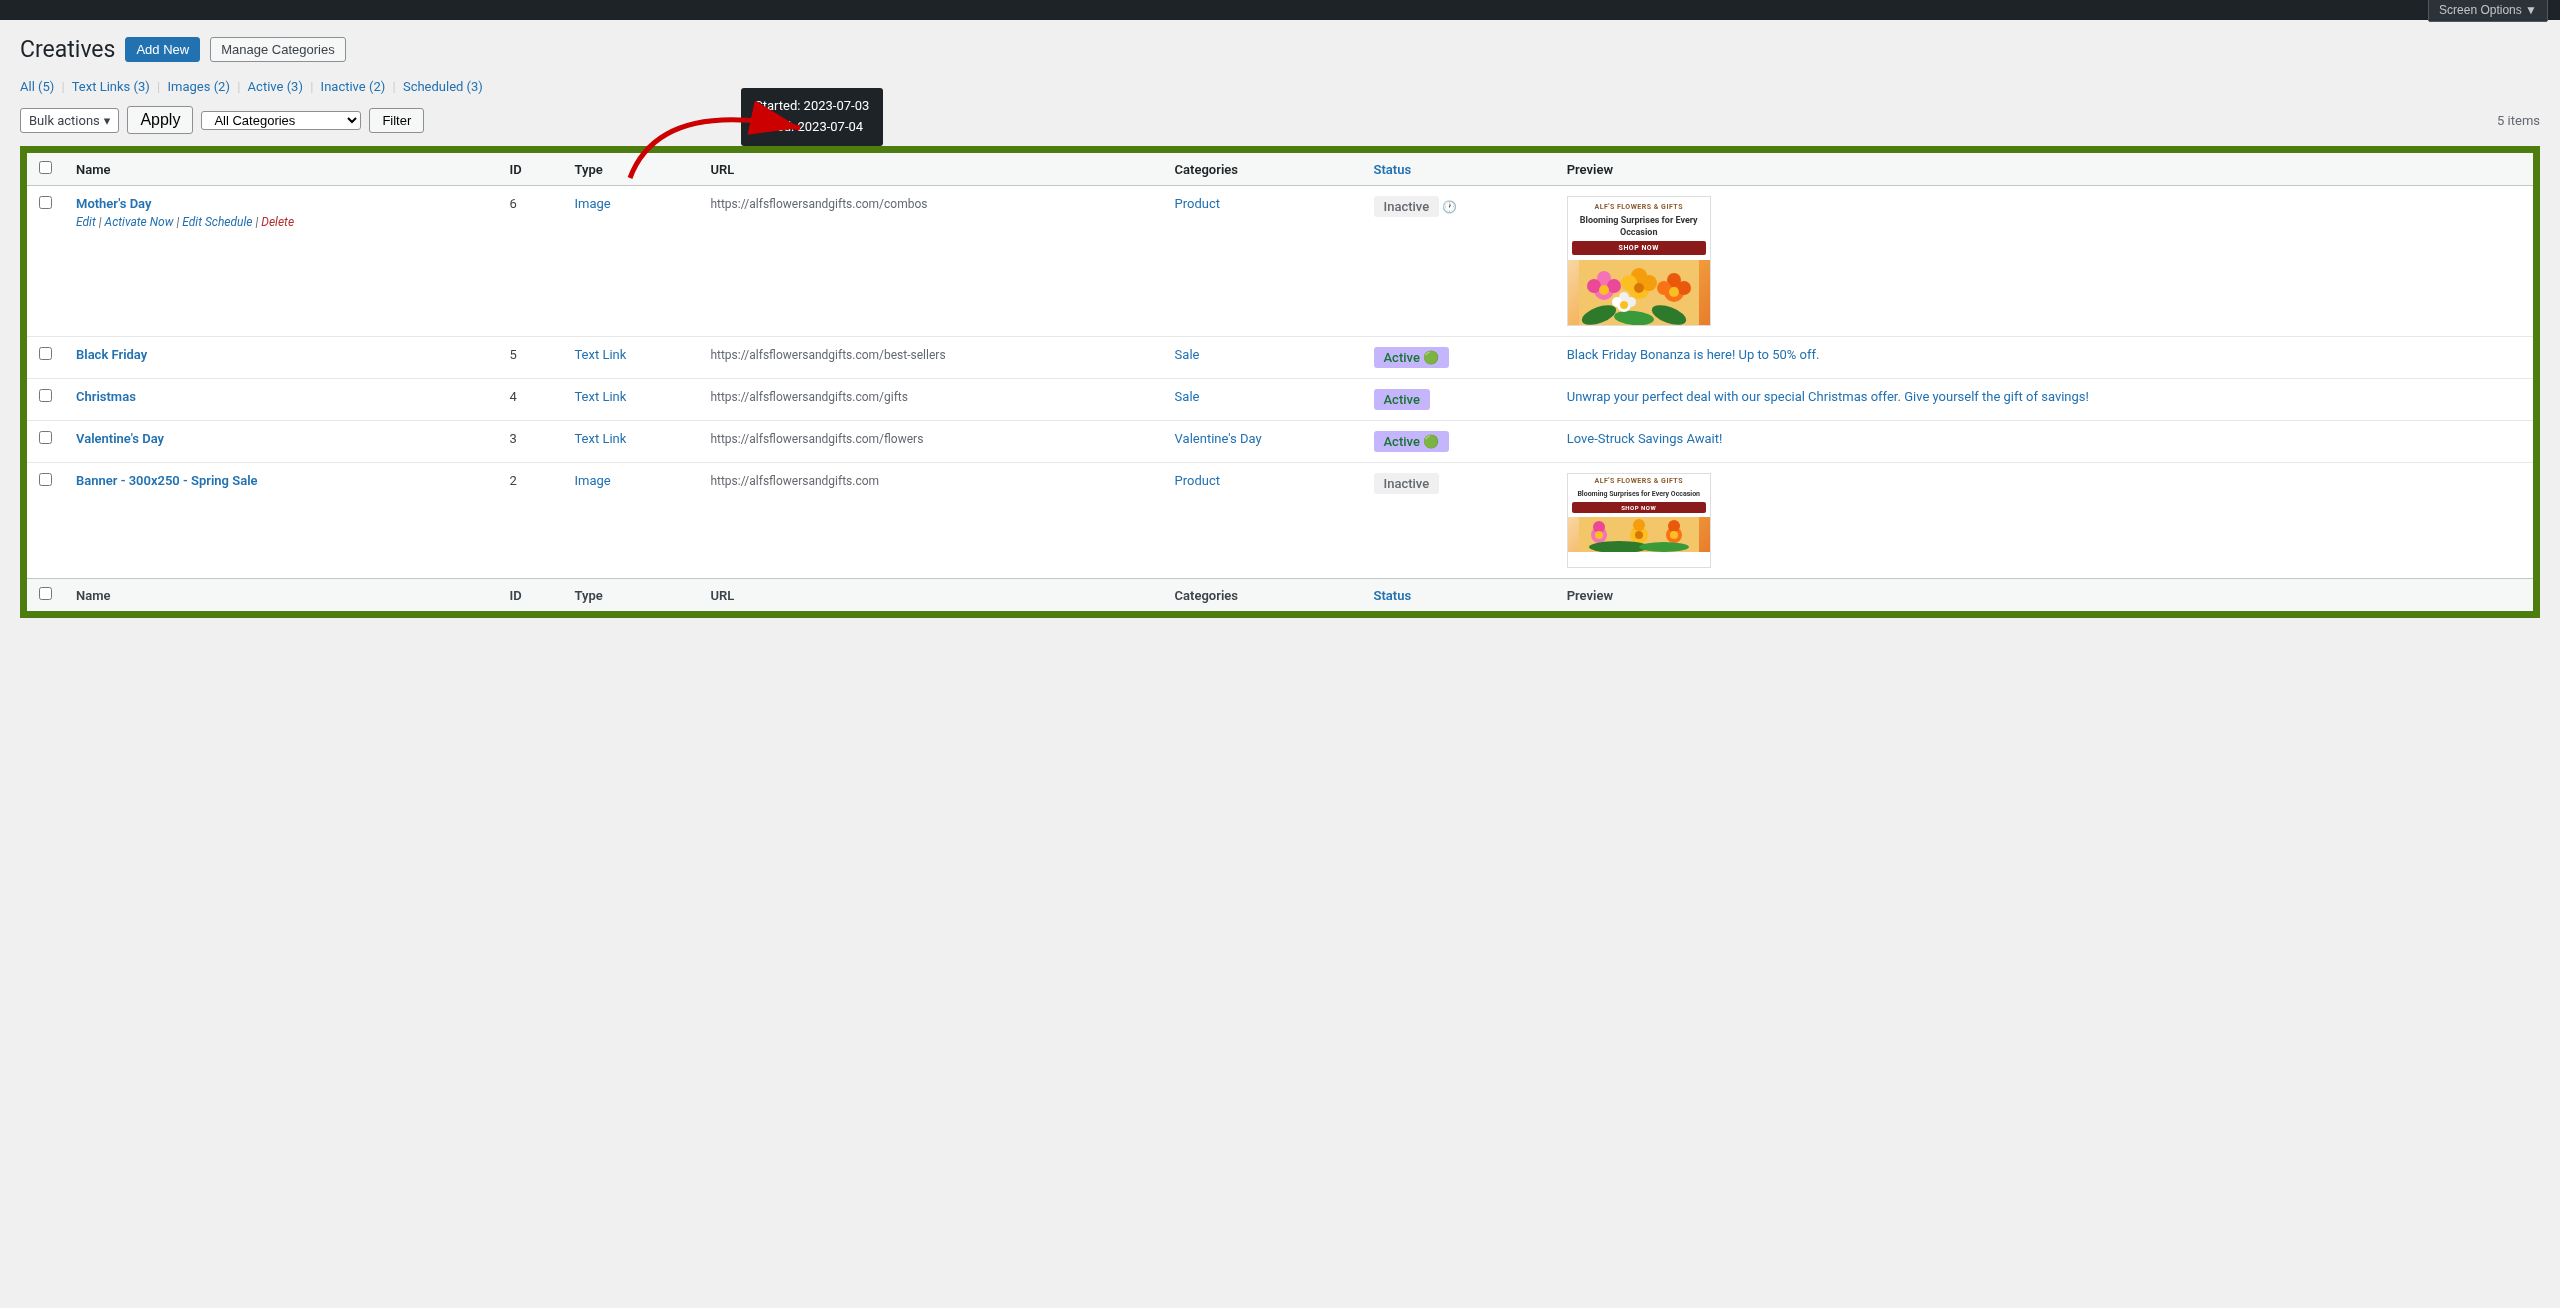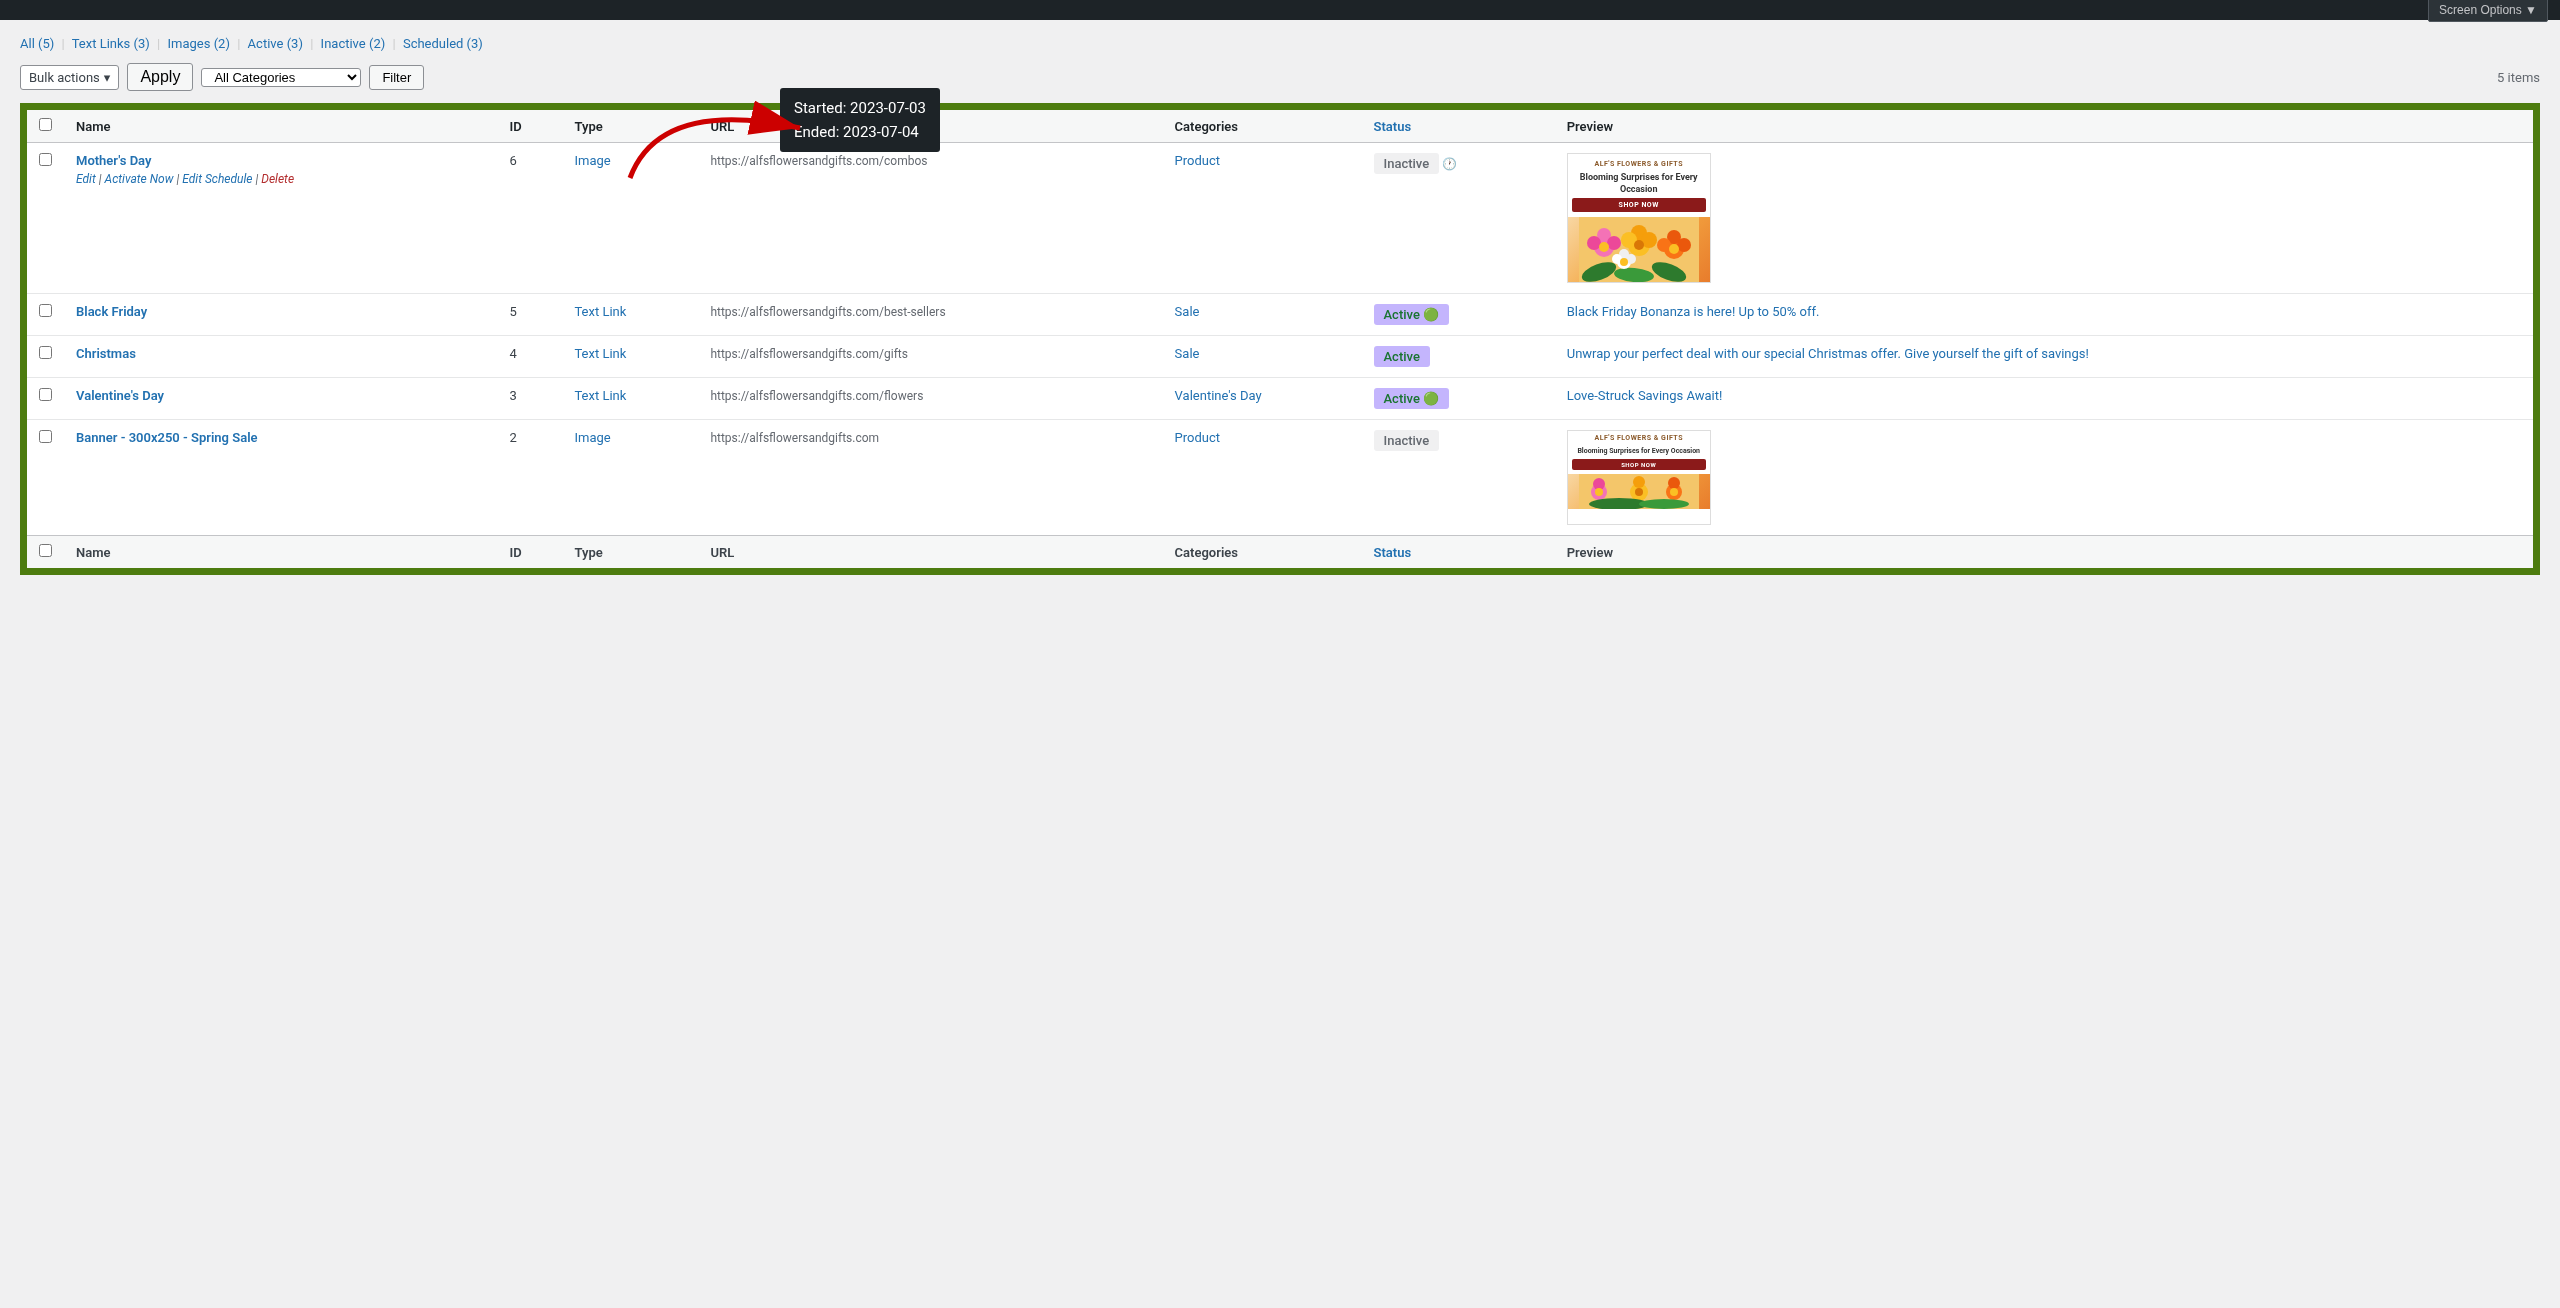--- a/index.html
+++ b/index.html
@@ -198,25 +198,25 @@
       color: #2271b1;
       font-size: 13px;
     }
     
     .tooltip-box {
       position: absolute;
       background: #1d2327;
       color: #fff;
       padding: 8px 14px;
       border-radius: 3px;
-      font-size: 15px;
+      font-size: 13px;
       white-space: nowrap;
       z-index: 100;
       top: 68px;
-      left: 780px;
+      left: 741px;
       line-height: 1.6;
     }
     
     .arrow-annotation {
       position: absolute;
       top: 58px;
       left: 600px;
       width: 260px;
       height: 120px;
       pointer-events: none;
@@ -306,20 +306,25 @@
 
   <svg class="arrow-annotation" viewBox="0 0 260 120">
     <defs>
       <marker id="arrowhead" markerWidth="10" markerHeight="7" refX="10" refY="3.5" orient="auto">
         <polygon points="0 0, 10 3.5, 0 7" fill="#cc0000"></polygon>
       </marker>
     </defs>
     <path d="M 30 100 Q 60 20 200 50" stroke="#cc0000" stroke-width="5" fill="none" marker-end="url(#arrowhead)"></path>
   </svg>
 
+  <div class="page-title-row">
+    <h1 class="page-title">Creatives</h1>
+    <button class="btn btn-primary">Add New</button>
+    <button class="btn btn-secondary">Manage Categories</button>
+  </div>
 
   <div class="filter-links">
     <a href="#">All <span>(5)</span></a>
     <span class="sep">|</span>
     <a href="#">Text Links <span>(3)</span></a>
     <span class="sep">|</span>
     <a href="#">Images <span>(2)</span></a>
     <span class="sep">|</span>
     <a href="#">Active <span>(3)</span></a>
     <span class="sep">|</span>

